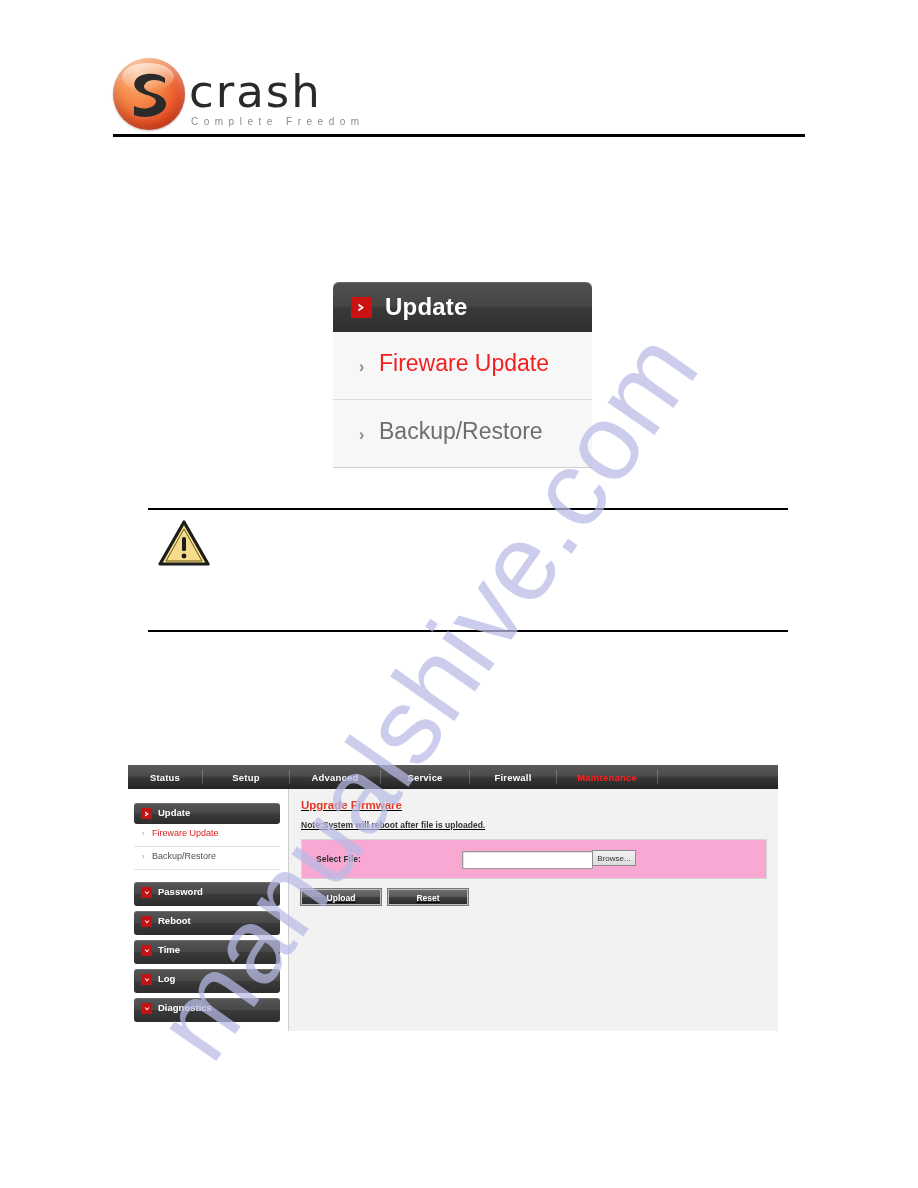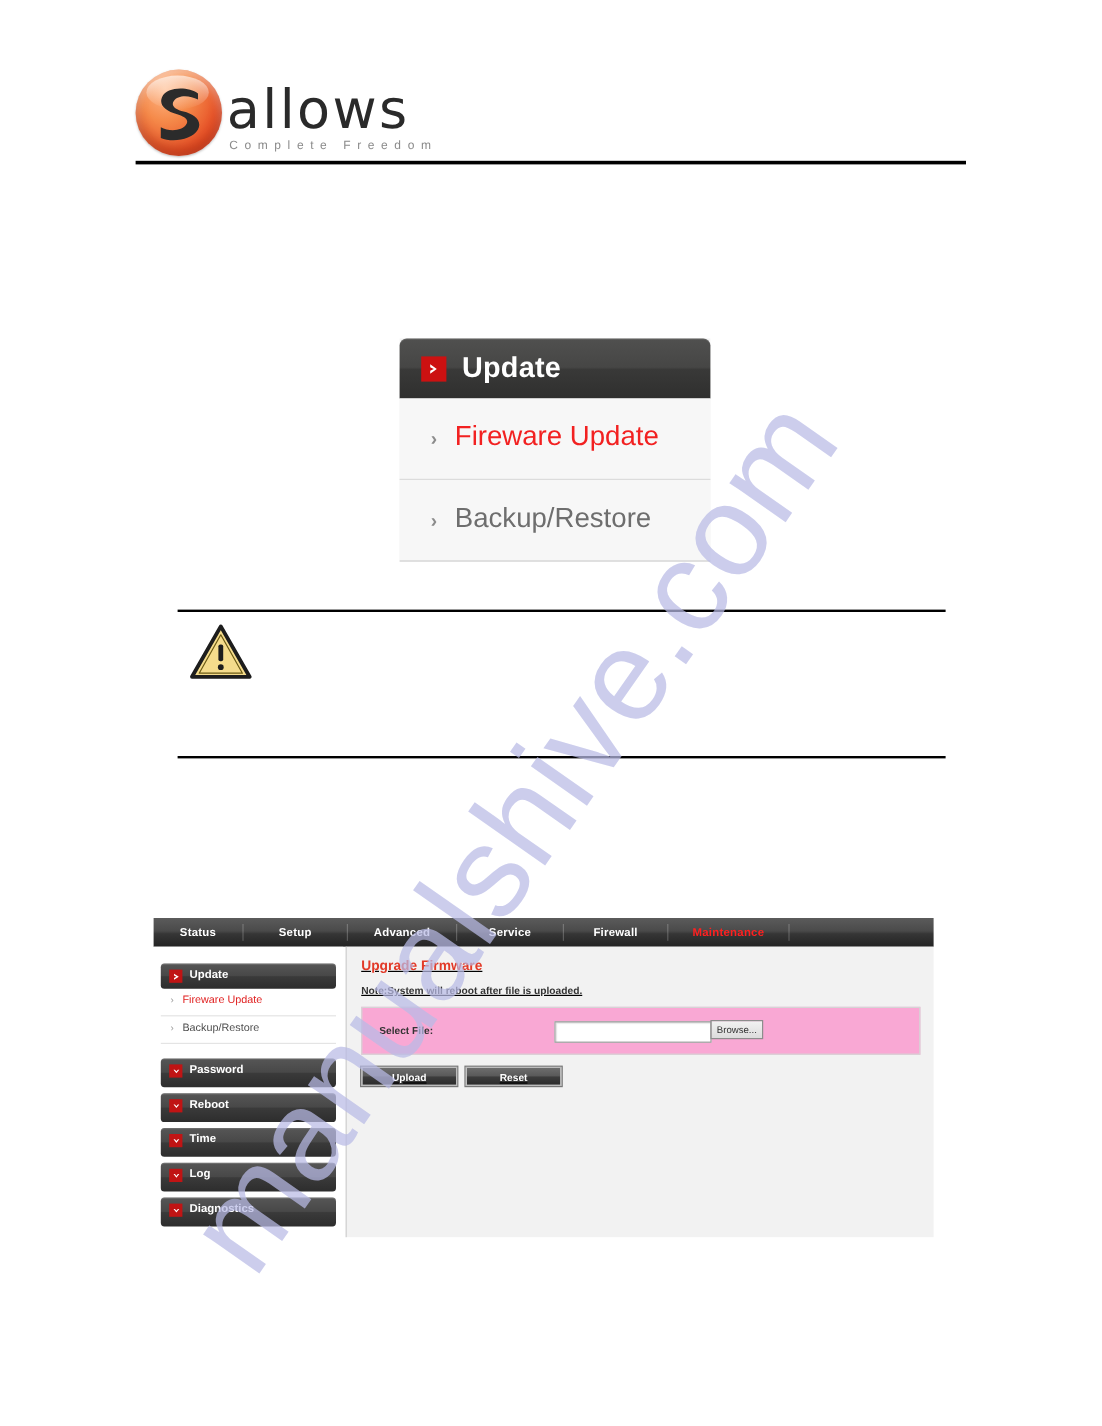--- a/index.html
+++ b/index.html
@@ -398,21 +398,21 @@
 
 <div class="doc-header">
   <div class="logo-block">
     <div class="logo-circle">
       <div class="gloss"></div>
       <svg class="logo-s" viewBox="0 0 46 48">
         <path d="M38 8 C30 2, 12 2, 8 11 C5 18, 12 23, 20 25 C27 27, 31 30, 28 34 C25 39, 14 40, 7 36
                  L7 45 C16 49, 33 47, 38 38 C42 30, 34 25, 26 23 C19 21, 15 18, 18 14 C21 9, 31 9, 38 13 Z" fill="#2b2b2b"></path>
       </svg>
     </div>
-    <div class="logo-word">allows</div>
+    <div class="logo-word">crash</div>
     <div class="logo-tag">Complete Freedom</div>
   </div>
   <div class="header-rule"></div>
 </div>
 
 <div class="menu-shot">
   <div class="menu-head">
     <span class="arrow-badge">
       <svg width="13" height="13" viewBox="0 0 13 13">
         <path d="M3.5 2.5 L9 6.5 L3.5 10.5 L3.5 8 L6.5 6.5 L3.5 5 Z" fill="#ffffff"></path>

